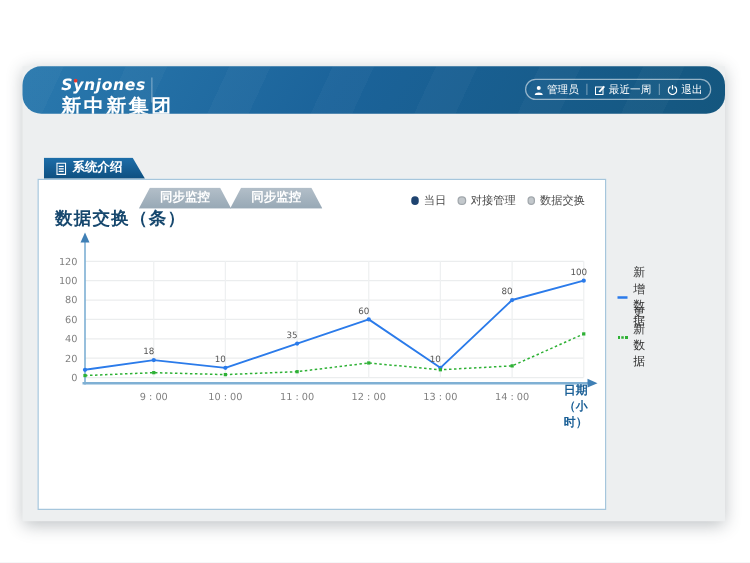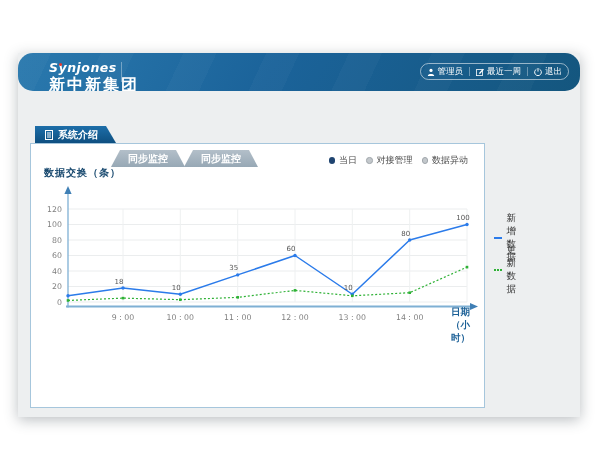--- a/index.html
+++ b/index.html
@@ -31,21 +31,21 @@
   .tab.inactive{background:linear-gradient(#b3bfc9,#97a8b5);width:74px;clip-path:polygon(9px 0,calc(100% - 9px) 0,100% 100%,0 100%);margin-left:-5px;margin-top:24px;}
   .tab.inactive + .tab.inactive{margin-left:-1px;}
   .panel{position:absolute;left:12px;top:30px;width:455px;height:265px;background:#fff;border:1px solid #a6c6dc;box-sizing:border-box;}
   
   .radios{position:absolute;right:16px;top:10px;display:flex;align-items:center;gap:9px;font-size:9px;color:#4a4a4a;}
   .radio{display:flex;align-items:center;gap:4px;}
   .rdot{width:6.5px;height:6.5px;border-radius:50%;}
   .rdot.sel{background:#1f4470;}
   .rdot.unsel{background:#c3c8cc;border:1px solid #a0a6ab;box-sizing:border-box;}
   
-  .ylabel{position:absolute;left:13px;top:22px;font-size:10px;font-weight:bold;color:#17486e;letter-spacing:1px;}
+  .ylabel{position:absolute;left:13px;top:22px;font-size:14px;font-weight:bold;color:#17486e;letter-spacing:1px;}
   .xlabel{position:absolute;left:420px;top:162px;font-size:9.5px;font-weight:bold;color:#1a5f96;}
   .legend{position:absolute;left:463px;top:88px;display:flex;flex-direction:column;gap:21px;}
   .lrow{display:flex;align-items:center;gap:5px;height:11px;}
   .lsample{width:16px;height:0;}
   .lsample.solid{border-top:2px solid #2b7bea;}
   .lsample.dotted{border-top:2px dotted #2eb135;}
   .ltext{font-size:9.5px;color:#333;}
   .note{position:absolute;left:18px;top:212px;font-size:8px;color:#999;white-space:nowrap;max-width:508px;overflow:hidden;}
   .note .pre{color:#e0433e;}
   svg text{font-family:"DejaVu Sans","Liberation Sans",sans-serif;}
@@ -109,21 +109,21 @@
         <div class="radio">
           <span class="rdot sel"></span>
           <span>当日</span>
         </div>
         <div class="radio">
           <span class="rdot unsel"></span>
           <span>对接管理</span>
         </div>
         <div class="radio">
           <span class="rdot unsel"></span>
-          <span>数据异动</span>
+          <span>数据交换</span>
         </div>
       </div>
 
       <div class="ylabel">数据交换（条）</div>
       <svg id="chart-svg" width="535" height="263" viewBox="0 0 535 263" style="position:absolute;left:0;top:0;">
           <line x1="37" y1="158" x2="436" y2="158" stroke="#ebedee" stroke-width="1"></line>
           <line x1="37" y1="142.5" x2="436" y2="142.5" stroke="#ebedee" stroke-width="1"></line>
           <line x1="37" y1="127" x2="436" y2="127" stroke="#ebedee" stroke-width="1"></line>
           <line x1="37" y1="111.5" x2="436" y2="111.5" stroke="#ebedee" stroke-width="1"></line>
           <line x1="37" y1="96" x2="436" y2="96" stroke="#ebedee" stroke-width="1"></line>

